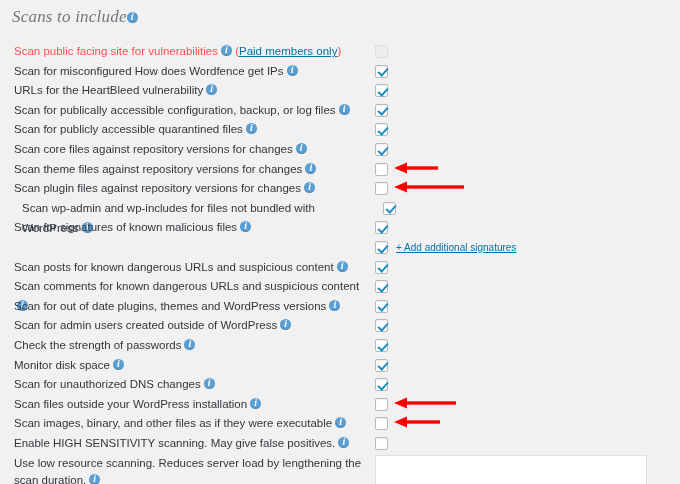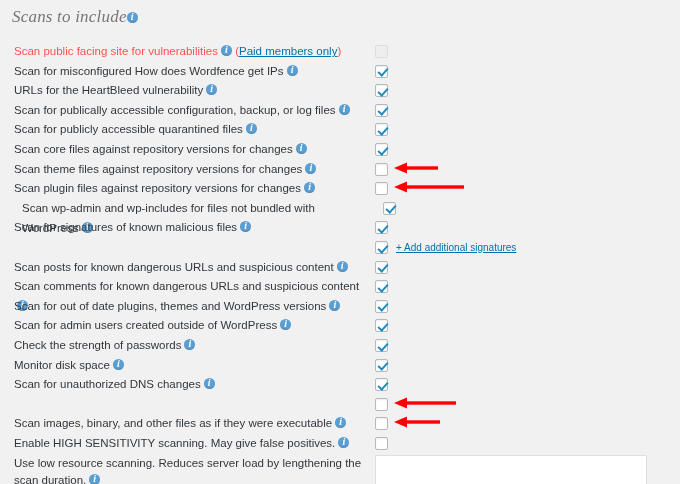--- a/index.html
+++ b/index.html
@@ -243,20 +243,21 @@
     </div>
     <div class="opt-row" style="position: absolute; left: 0px; top: 313.6px; width: 680px;">
       <label class="opt-label"><span class="txt">Monitor disk space</span><span class="info-icon"></span></label>
       <span class="cb checked"></span>
     </div>
     <div class="opt-row" style="position: absolute; left: 0px; top: 333.2px; width: 680px;">
       <label class="opt-label"><span class="txt">Scan for unauthorized DNS changes</span><span class="info-icon"></span></label>
       <span class="cb checked"></span>
     </div>
     <div class="opt-row" style="position: absolute; left: 0px; top: 352.8px; width: 680px;">
+      <label class="opt-label"><span class="txt">Scan files outside your WordPress installation</span><span class="info-icon"></span></label>
       <span class="cb"></span>
       <div class="arrow" style="left: 394px; top: 1px; width: 62px;">
         <svg width="62" height="14" viewBox="0 0 62 14">
           <polygon fill="#ff0000" points="0,7 13,1.5 13,12.5"></polygon>
           <rect fill="#ff0000" x="12" y="5.3" width="50" height="3.4"></rect>
         </svg>
       </div>
     </div>
     <div class="opt-row" style="position: absolute; left: 0px; top: 372.4px; width: 680px;">
       <label class="opt-label"><span class="txt">Scan images, binary, and other files as if they were executable</span><span class="info-icon"></span></label>

